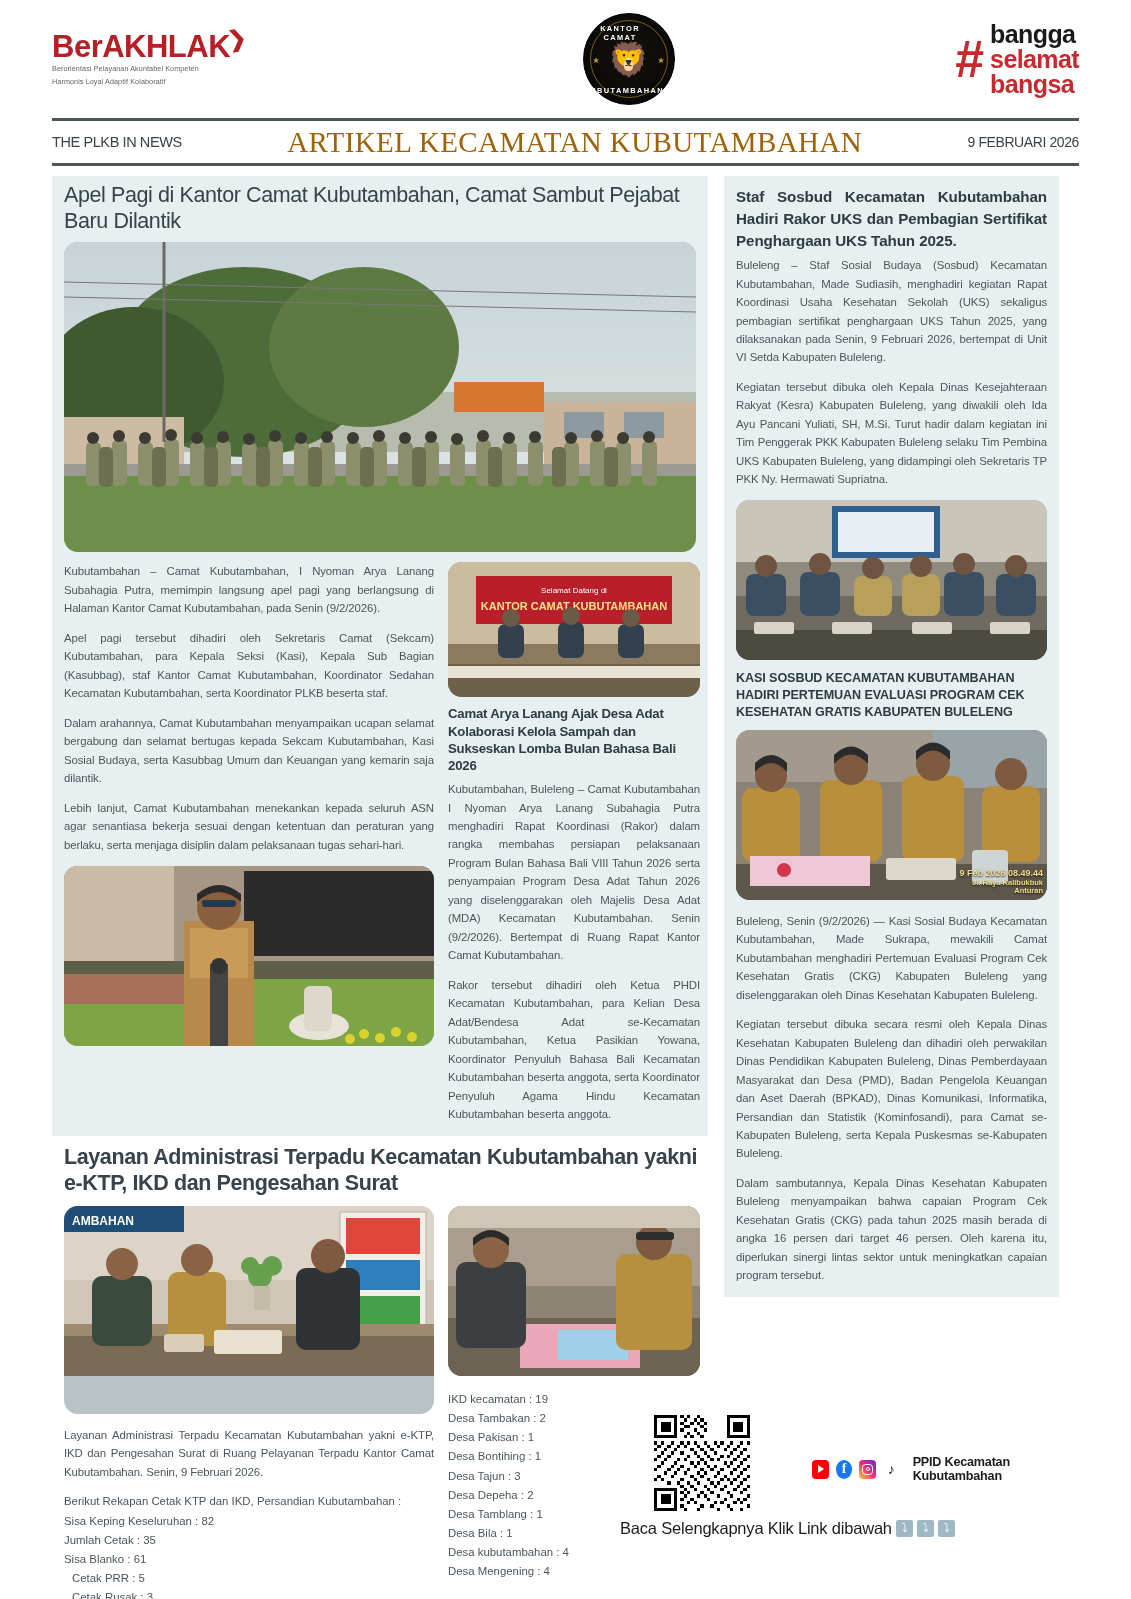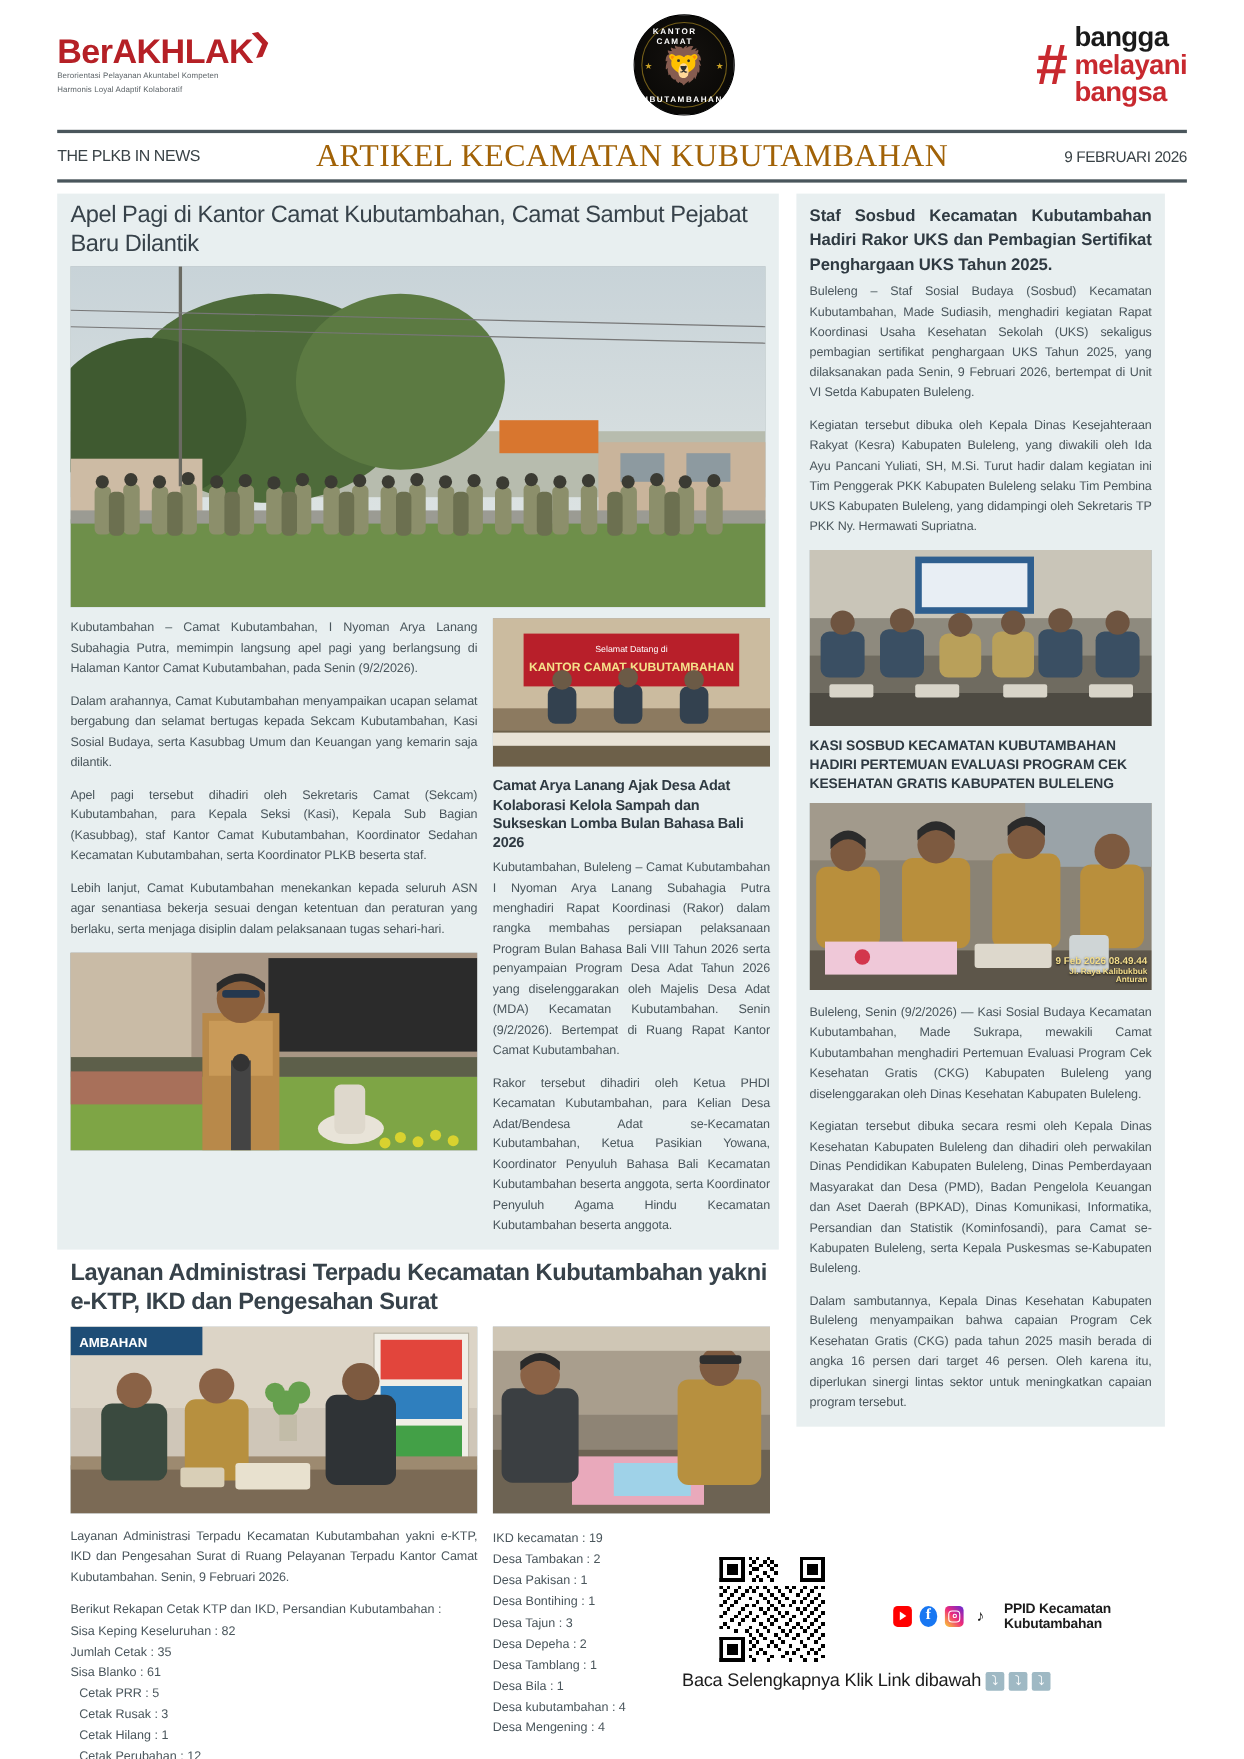--- a/index.html
+++ b/index.html
@@ -89,21 +89,21 @@
 
   .panel { background: #e8eff0; }
 
   .h-main {
     font-family: "Liberation Sans", sans-serif;
     font-size: 21.5px; font-weight: normal; color: #37424a;
     line-height: 1.22; letter-spacing: -0.4px;
     padding: 6px 10px 8px 12px;
   }
 
-  .photo { background: #b9c3c6; position: relative; overflow: hidden; }
+  .photo { background: #b9c3c6; position: relative; overflow: hidden; border-radius: 14px; }
 
   .twocol { display: flex; gap: 14px; padding: 0 12px 12px 12px; }
   .col-a { width: 370px; }
   .col-b { width: 252px; }
 
   p.body {
     font-size: 11.4px; line-height: 1.62; text-align: justify;
     color: #4a565c; margin-bottom: 11px; letter-spacing: -0.1px;
   }
   p.body:last-child { margin-bottom: 0; }
@@ -167,21 +167,21 @@
     font-size: 25px; font-weight: bold; font-style: italic;
     color: #111; text-decoration: underline; letter-spacing: -0.6px;
   }
 
   
   .ph-apel { height: 310px; }
   .ph-rakor { height: 135px; }
   .ph-speech { height: 180px; }
   .ph-uks { height: 160px; }
   .ph-ckg { height: 170px; position: relative;}
-  .ph-pel1 { height: 170px; }
+  .ph-pel1 { height: 208px; }
   .ph-pel2 { height: 170px; }
 
   .stamp {
     position:absolute; right:4px; bottom:4px; text-align:right;
     color:#f2dc8a; font-size:9px; font-weight:bold; line-height:1.15;
     text-shadow: 0 1px 2px rgba(0,0,0,.8);
   }
   .stamp .s2 { font-size:7.5px; }
 </style>
 </head>
@@ -203,21 +203,21 @@
     <div class="star l">★</div>
     <div class="star r">★</div>
     <div class="lion">🦁</div>
     <div class="txt-bot">KUBUTAMBAHAN</div>
   </div>
 
   <div class="bangga">
     <div class="hash">#</div>
     <div class="lines">
       <div class="l1">bangga</div>
-      <div class="l2">melayani</div>
+      <div class="l2">selamat</div>
       <div class="l3">bangsa</div>
     </div>
   </div>
 </div>
 
 <div class="rule"></div>
 <div class="titlebar">
   <div class="kicker">THE PLKB IN NEWS</div>
   <div class="maintitle">ARTIKEL KECAMATAN KUBUTAMBAHAN</div>
   <div class="dateline">9 FEBRUARI 2026</div>
@@ -316,22 +316,22 @@
             <line x1="100" y1="0" x2="100" y2="200" stroke="#6a6a62" stroke-width="3"></line>
             <line x1="0" y1="40" x2="632" y2="55" stroke="#777" stroke-width="1"></line>
             <line x1="0" y1="55" x2="632" y2="70" stroke="#777" stroke-width="1"></line>
           </svg>
         </div>
       </div>
 
       <div class="twocol">
         <div class="col-a">
           <p class="body">Kubutambahan – Camat Kubutambahan, I Nyoman Arya Lanang Subahagia Putra, memimpin langsung apel pagi yang berlangsung di Halaman Kantor Camat Kubutambahan, pada Senin (9/2/2026).</p>
+          <p class="body">Apel pagi tersebut dihadiri oleh Sekretaris Camat (Sekcam) Kubutambahan, para Kepala Seksi (Kasi), Kepala Sub Bagian (Kasubbag), staf Kantor Camat Kubutambahan, Koordinator Sedahan Kecamatan Kubutambahan, serta Koordinator PLKB beserta staf.</p>
           <p class="body">Dalam arahannya, Camat Kubutambahan menyampaikan ucapan selamat bergabung dan selamat bertugas kepada Sekcam Kubutambahan, Kasi Sosial Budaya, serta Kasubbag Umum dan Keuangan yang kemarin saja dilantik.</p>
-          <p class="body">Apel pagi tersebut dihadiri oleh Sekretaris Camat (Sekcam) Kubutambahan, para Kepala Seksi (Kasi), Kepala Sub Bagian (Kasubbag), staf Kantor Camat Kubutambahan, Koordinator Sedahan Kecamatan Kubutambahan, serta Koordinator PLKB beserta staf.</p>
           <p class="body">Lebih lanjut, Camat Kubutambahan menekankan kepada seluruh ASN agar senantiasa bekerja sesuai dengan ketentuan dan peraturan yang berlaku, serta menjaga disiplin dalam pelaksanaan tugas sehari-hari.</p>
 
           <div class="photo ph-speech" style="margin-top:12px;">
             <svg width="370" height="180" viewBox="0 0 370 180" preserveAspectRatio="none">
               <rect width="370" height="180" fill="#b9ad9c"></rect>
               <rect x="0" y="0" width="370" height="95" fill="#a89684"></rect>
               <rect x="0" y="0" width="110" height="95" fill="#c9bba6"></rect>
               <rect x="180" y="5" width="190" height="85" fill="#2b2b2b"></rect>
               <rect x="0" y="95" width="370" height="18" fill="#5d5f4a"></rect>
               <rect x="0" y="113" width="370" height="67" fill="#7ea545"></rect>

